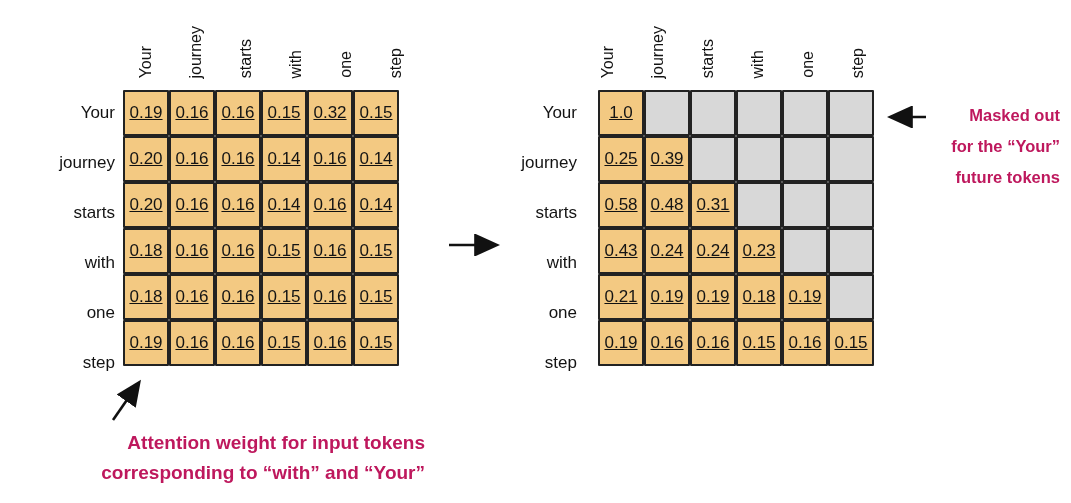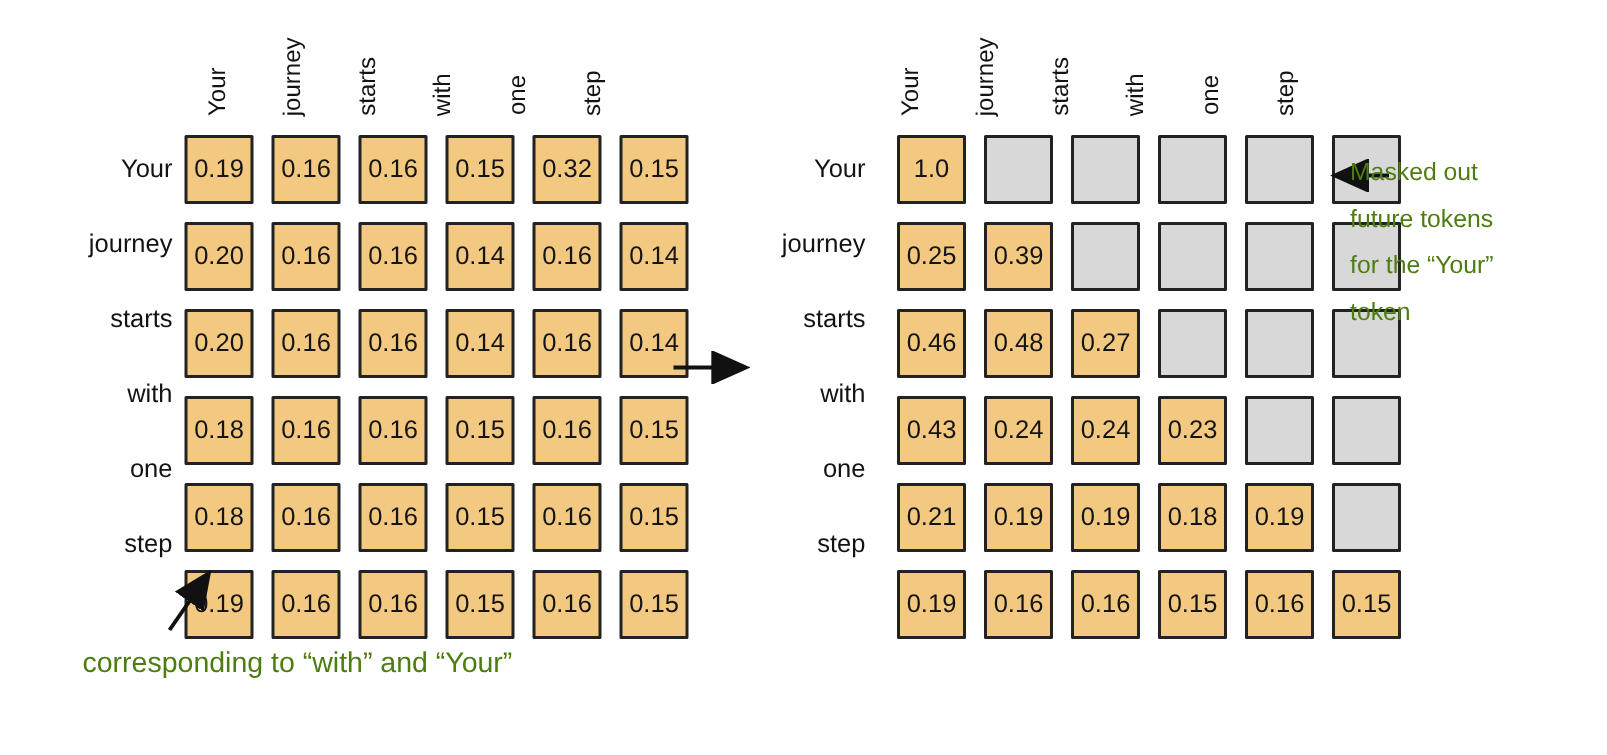--- a/index.html
+++ b/index.html
@@ -24,33 +24,33 @@
     position:absolute;top:90px;width:100px;
     display:grid;grid-template-rows:repeat(6,46px);gap:4px;
     justify-items:end;align-items:center;
   }
   #left-rowlbls{left:15px;}
   #right-rowlbls{left:477px;}
   .rowlbl{font-size:17px;color:#131313;}
   
   .grid{
     position:absolute;top:90px;
-    display:grid;grid-template-columns:repeat(6,46px);grid-auto-rows:46px;gap:12px;
+    display:grid;grid-template-columns:repeat(6,46px);grid-auto-rows:46px;gap:0;text-decoration:underline;
   }
   #left-grid{left:123px;}
   #right-grid{left:598px;}
   .cell{
     box-sizing:border-box;border:2.5px solid var(--border-col,#222);
     background:var(--cell-fill,#f3c982);border-radius:1px;
     display:flex;align-items:center;justify-content:center;
     font-size:17px;color:#141414;
   }
   .cell.masked{background:var(--masked-fill,#d8d8d8);}
   
-  .ann{position:absolute;font-weight:400;color:#4d7c0f;text-align:left;}
+  .ann{position:absolute;font-weight:700;color:#be185d;text-align:right;}
   .ann-left{left:55px;top:428px;width:370px;font-size:19px;line-height:30px;}
   .ann-right{left:900px;top:100px;width:160px;font-size:16.5px;line-height:31px;}
   
   .arrow{position:absolute;}
   #flow-arrow{left:446px;top:234px;}
   #left-pointer{left:96px;top:374px;}
   #right-pointer{left:880px;top:106px;}
 </style>
 </head>
 <body>
@@ -143,23 +143,23 @@
       <div class="cell masked"></div>
       <div class="cell masked"></div>
       <div class="cell masked"></div>
       <div class="cell masked"></div>
       <div class="cell">0.25</div>
       <div class="cell">0.39</div>
       <div class="cell masked"></div>
       <div class="cell masked"></div>
       <div class="cell masked"></div>
       <div class="cell masked"></div>
-      <div class="cell">0.46</div>
+      <div class="cell">0.58</div>
       <div class="cell">0.48</div>
-      <div class="cell">0.27</div>
+      <div class="cell">0.31</div>
       <div class="cell masked"></div>
       <div class="cell masked"></div>
       <div class="cell masked"></div>
       <div class="cell">0.43</div>
       <div class="cell">0.24</div>
       <div class="cell">0.24</div>
       <div class="cell">0.23</div>
       <div class="cell masked"></div>
       <div class="cell masked"></div>
       <div class="cell">0.21</div>
@@ -174,27 +174,27 @@
       <div class="cell">0.15</div>
       <div class="cell">0.16</div>
       <div class="cell">0.15</div>
     </div>
 
   <svg class="arrow" id="left-pointer" width="52" height="52" viewBox="0 0 52 52">
     <line x1="17" y1="46" x2="42" y2="10" stroke="#111" stroke-width="2.6" marker-end="url(#ah)"></line>
   </svg>
 
   <div class="ann ann-left">
+    <div>Attention weight for input tokens</div>
     <div>corresponding to “with” and “Your”</div>
   </div>
 
   <svg class="arrow" id="right-pointer" width="50" height="22" viewBox="0 0 50 22">
     <line x1="46" y1="11" x2="12" y2="11" stroke="#111" stroke-width="2.6" marker-end="url(#ah)"></line>
   </svg>
 
   <div class="ann ann-right">
     <div>Masked out</div>
+    <div>for the “Your”</div>
     <div>future tokens</div>
-    <div>for the “Your”</div>
-    <div>token</div>
   </div>
 
 </div>
 
 </body></html>

